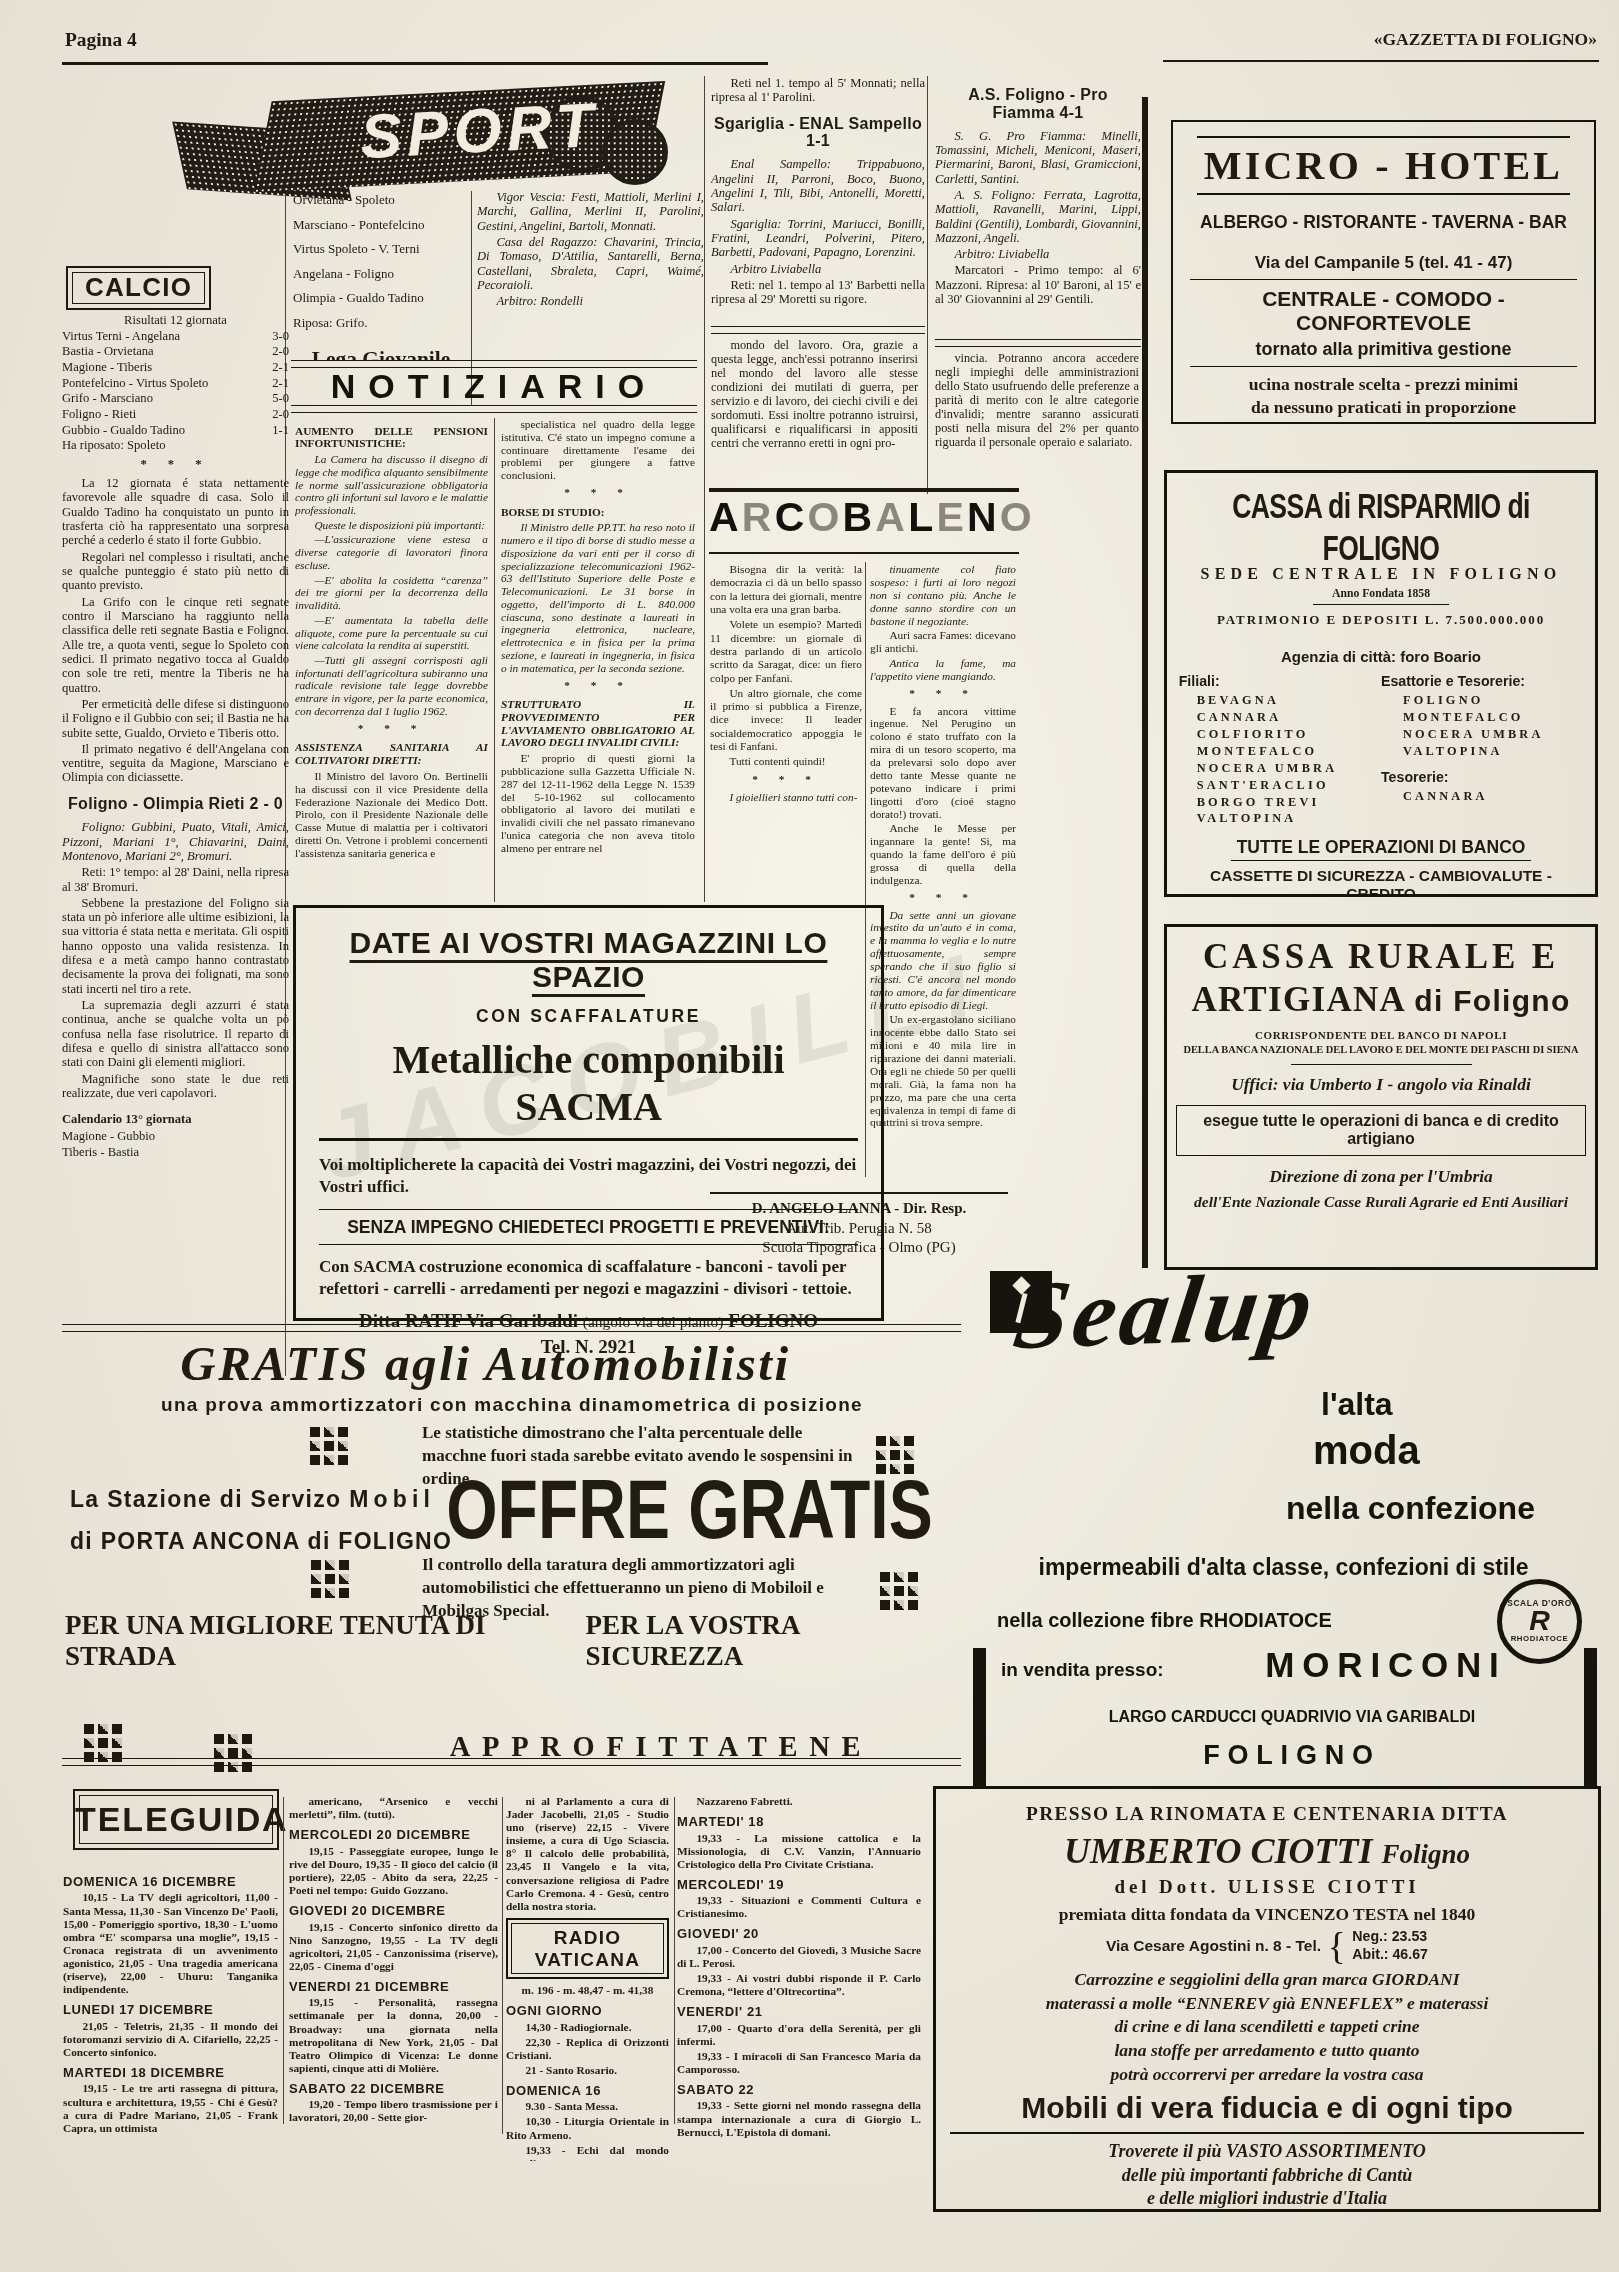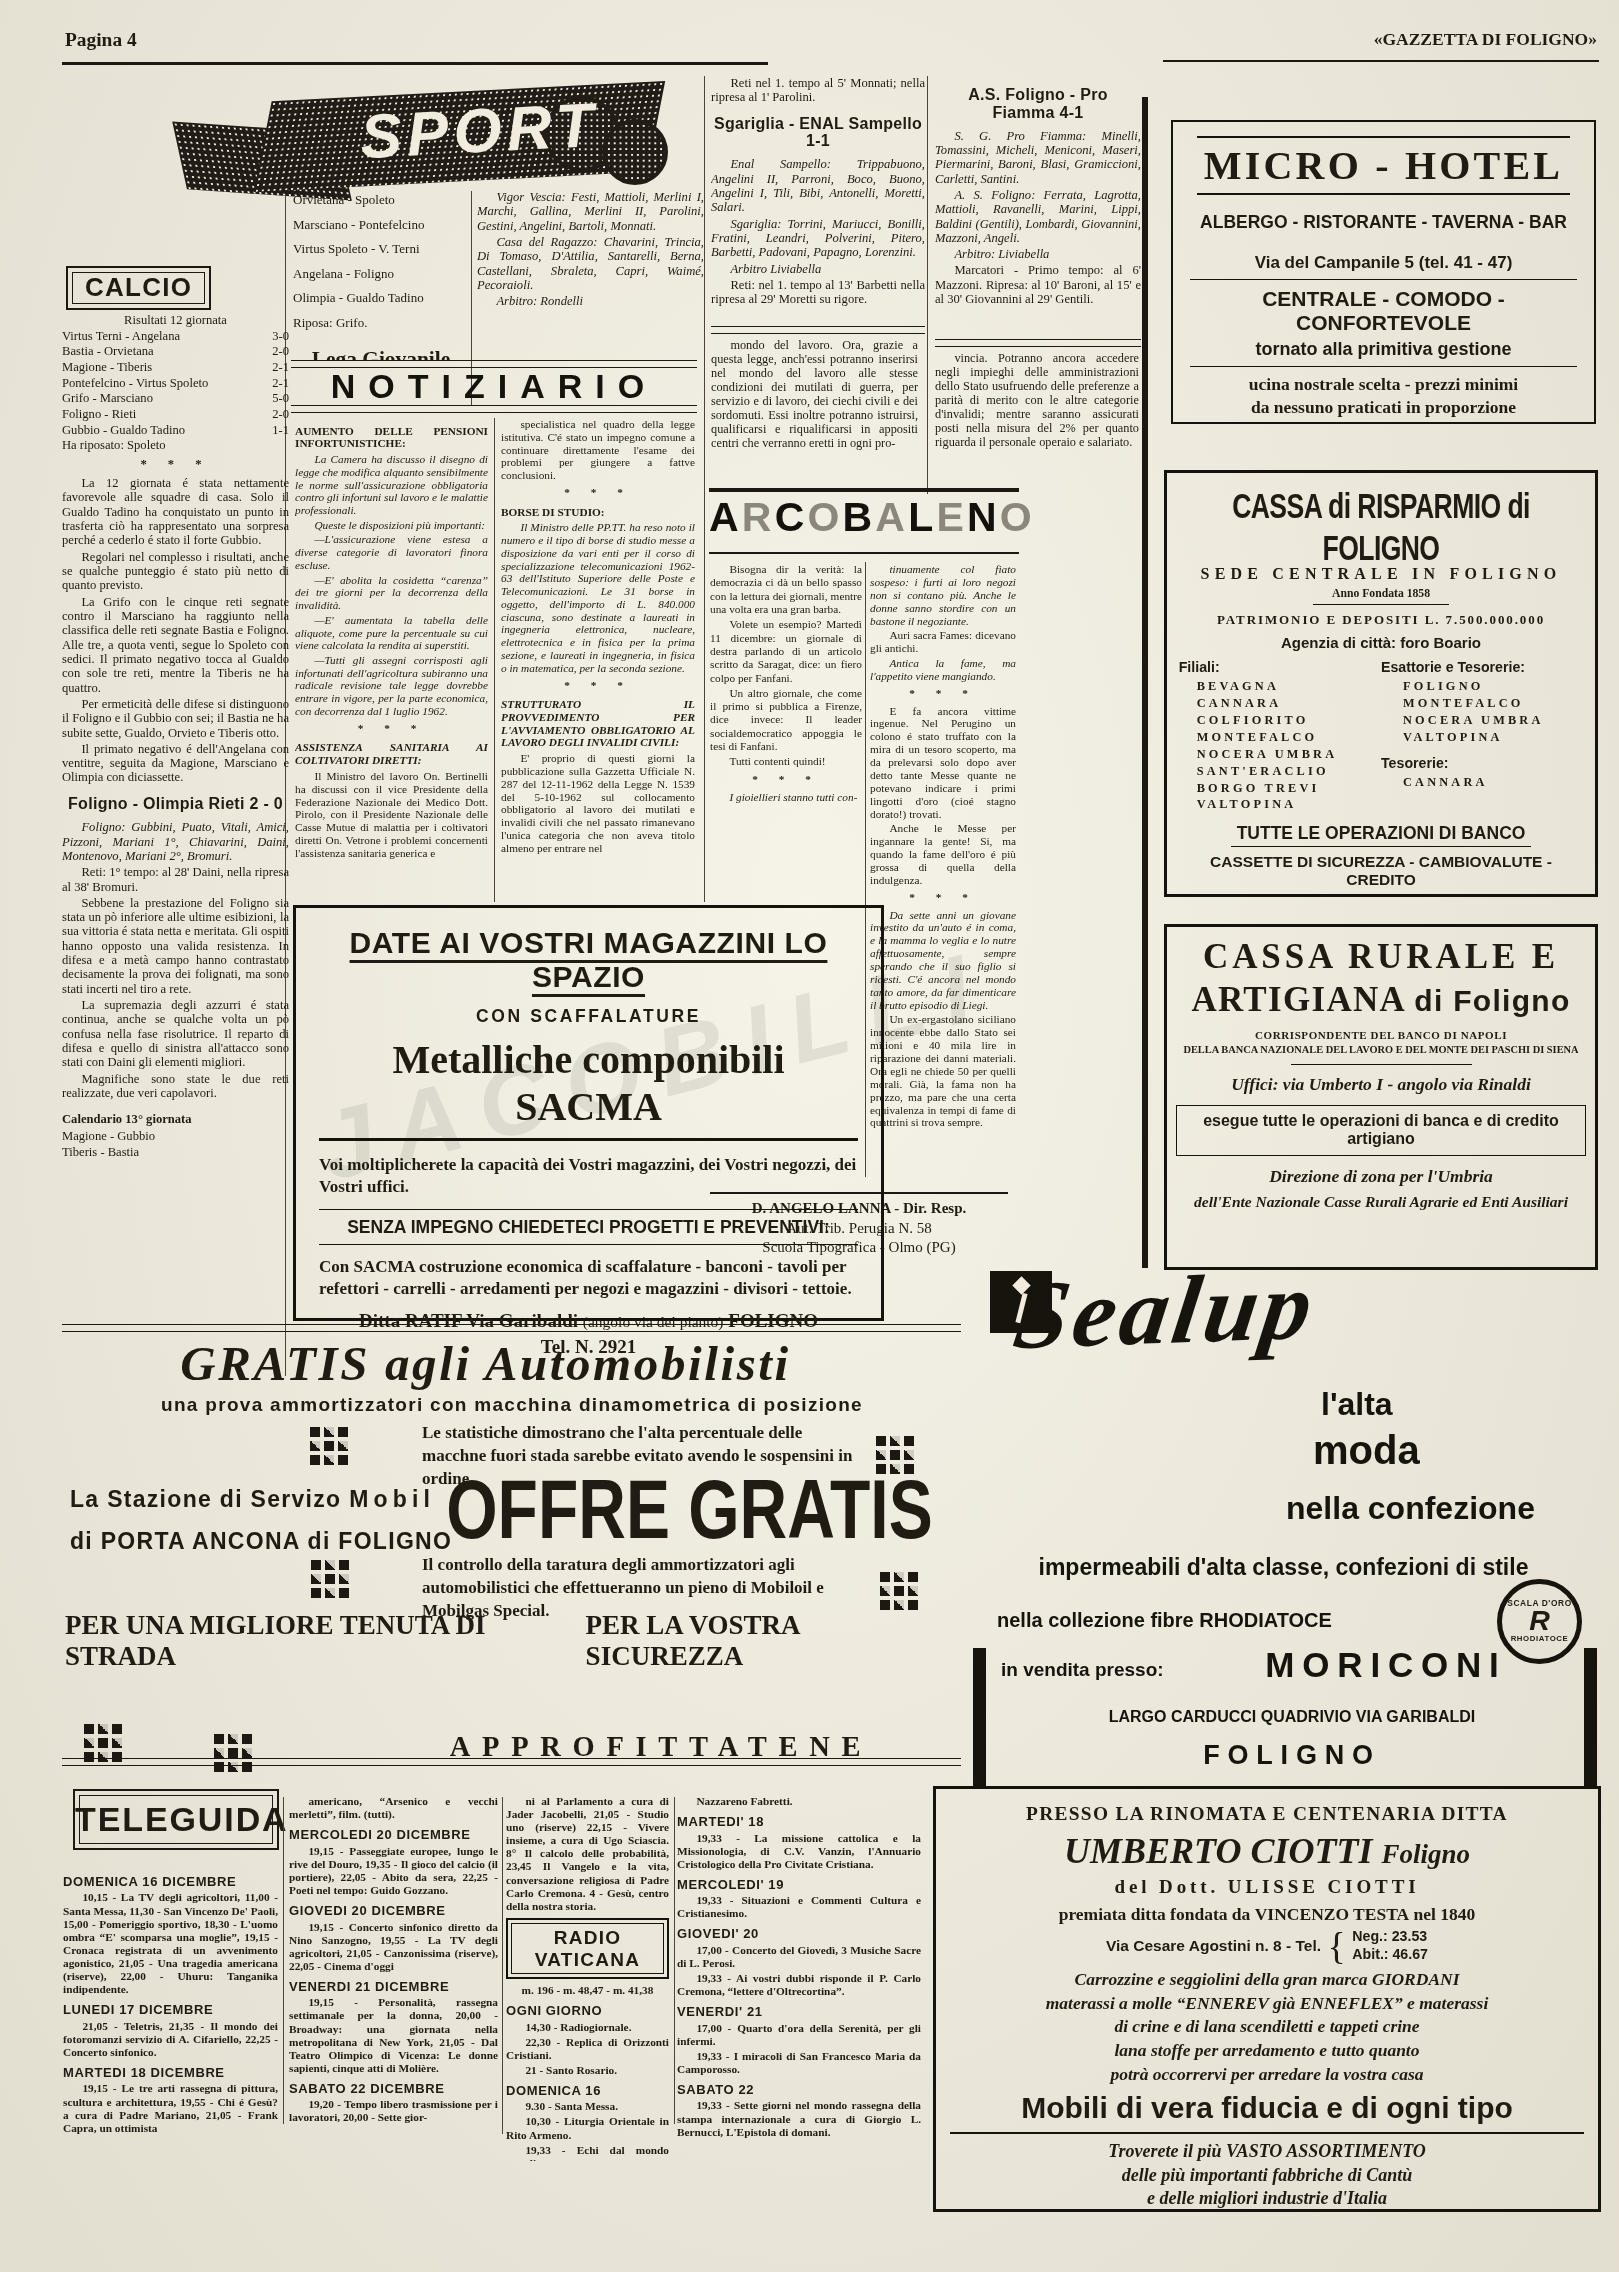--- a/index.html
+++ b/index.html
@@ -337,21 +337,21 @@
     <div style="font-weight:700;font-size:17.5px;">ucina nostrale scelta - prezzi minimi</div>
     <div style="font-weight:700;font-size:17.5px;margin-top:2.6px;">da nessuno praticati in proporzione</div>
     <div style="font-weight:700;font-size:17.5px;margin-top:2.6px;">Facilitazioni per pensioni</div>
   </div>
 
   <div class="cr-box">
     <div class="sans" style="font-weight:700;font-size:26.6px;letter-spacing:-0.6px;transform:scaleY(1.35);transform-origin:top;margin-top:3.9px;">CASSA di RISPARMIO di FOLIGNO</div>
     <div style="font-weight:700;font-size:16px;letter-spacing:5.2px;margin-top:17px;">SEDE CENTRALE IN FOLIGNO</div>
     <div style="font-size:11.7px;font-weight:700;margin-top:3.9px;border-bottom:1.3px solid #16120c;display:inline-block;padding:0 19.4px 3.9px;">Anno Fondata 1858</div>
     <div style="font-weight:700;font-size:13px;letter-spacing:1.9px;margin-top:7.8px;">PATRIMONIO E DEPOSITI L. 7.500.000.000</div>
-    <div class="sans" style="font-weight:700;font-size:15px;margin-top:6px;">Agenzia di città: foro Boario</div>
+    <div class="sans" style="font-weight:700;font-size:15px;margin-top:20px;">Agenzia di città: foro Boario</div>
     <div style="display:flex;text-align:left;margin-top:7.8px;">
       <div style="width:50%;">
         <div class="sans" style="font-weight:700;font-size:14.2px;">Filiali:</div>
         <div class="bank-list" style="font-size:12.3px;padding-left:18px;margin-top:3.9px;">
             <div>BEVAGNA</div>
             <div>CANNARA</div>
             <div>COLFIORITO</div>
             <div>MONTEFALCO</div>
             <div>NOCERA UMBRA</div>
             <div>SANT'ERACLIO</div>

